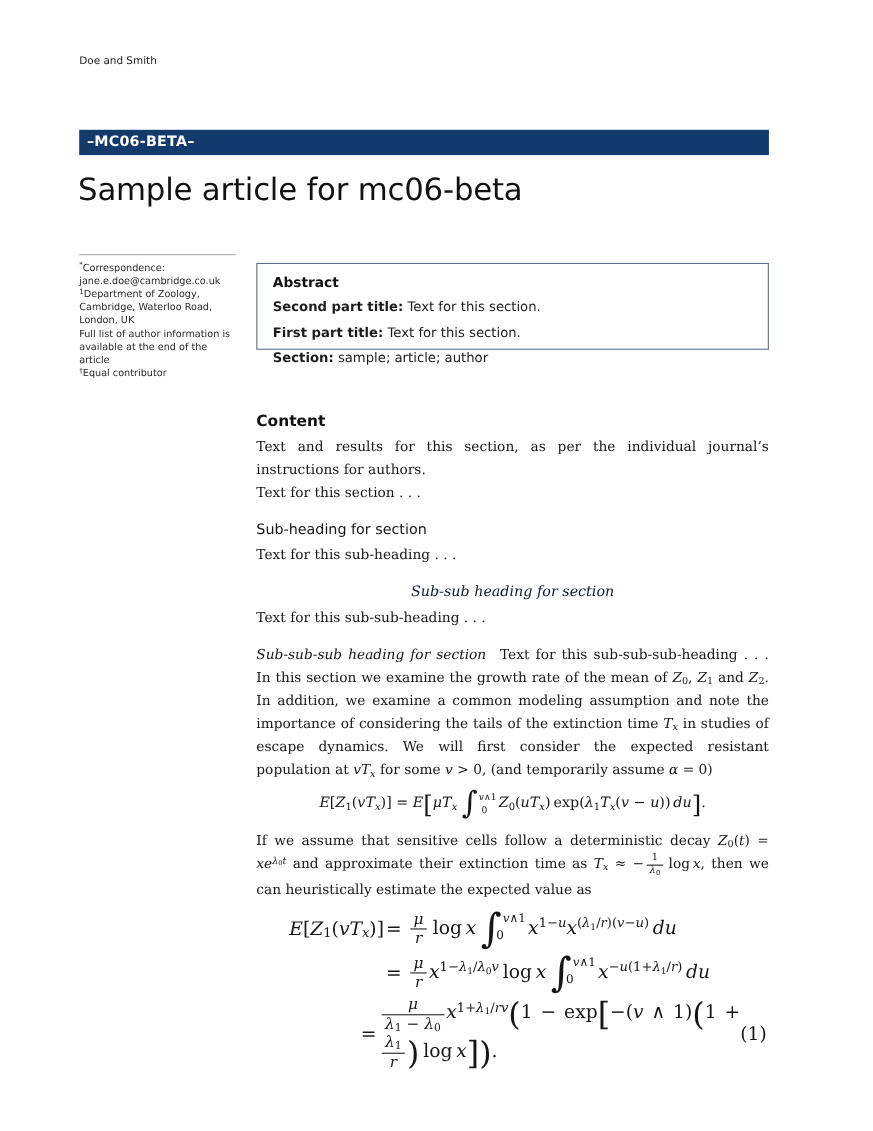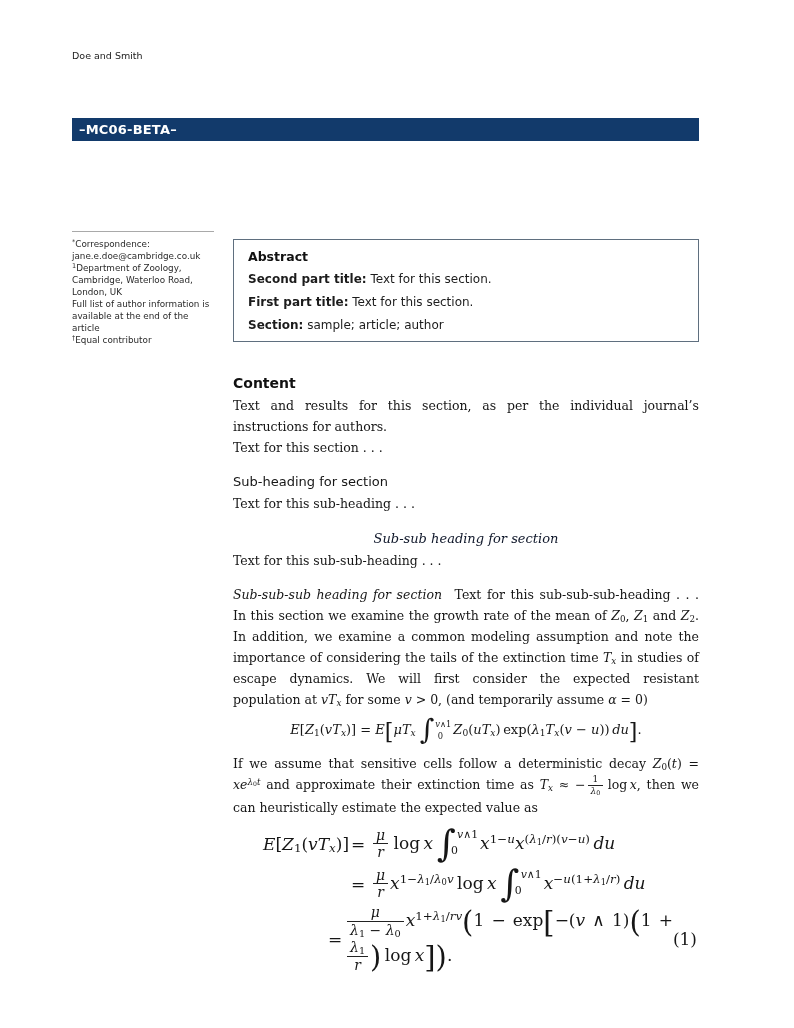--- a/index.html
+++ b/index.html
@@ -31,21 +31,21 @@
   .authors sup { font-size:9px; position:relative; top:-.45em; line-height:0; }
   
   .sidebar {
     position:absolute; top:219px; left:72px; width:142px;
     border-top:1px solid #a9a9a9; padding-top:6px;
     font:8.8px "DejaVu Sans", sans-serif; line-height:12px; color:#2a2a2a;
   }
   .sidebar sup { font-size:6.5px; position:relative; top:-.4em; line-height:0; }
   
   .abstract-box {
-    position:absolute; top:227px; left:233px; width:466px; height:103px;
+    position:absolute; top:227px; left:233px; width:466px; height:79px;
     border:1.5px solid #5f6f7f; padding:9px 14px 9px 14px;
     font-family:"DejaVu Sans", sans-serif;
   }
   .abstract-heading { font:bold 12.5px "DejaVu Sans", sans-serif; color:#111; margin-bottom:7px; }
   .abstract-item { font:12px "DejaVu Sans", sans-serif; color:#1c1c1c; margin-top:6px; line-height:17px; }
   .abstract-item b { font-weight:bold; }
   
   .main {
     position:absolute; top:362px; left:233px; width:466px;
     font:12.5px "DejaVu Serif", serif; line-height:21px; color:#161616;
@@ -83,20 +83,21 @@
 <body>
 
 <div class="page">
 
   <div class="running-head">Doe and Smith</div>
 
   <div class="banner" style="background: rgb(18, 58, 107);">
     <span>–MC06-BETA–</span>
   </div>
 
+  <h1 class="page-title">Sample article for mc06-beta</h1>
 
 
   <div class="sidebar">
     <div><sup>*</sup>Correspondence:</div>
     <div>jane.e.doe@cambridge.co.uk</div>
     <div><sup>1</sup>Department of Zoology,</div>
     <div>Cambridge, Waterloo Road,</div>
     <div>London, UK</div>
     <div>Full list of author information is</div>
     <div>available at the end of the article</div>

